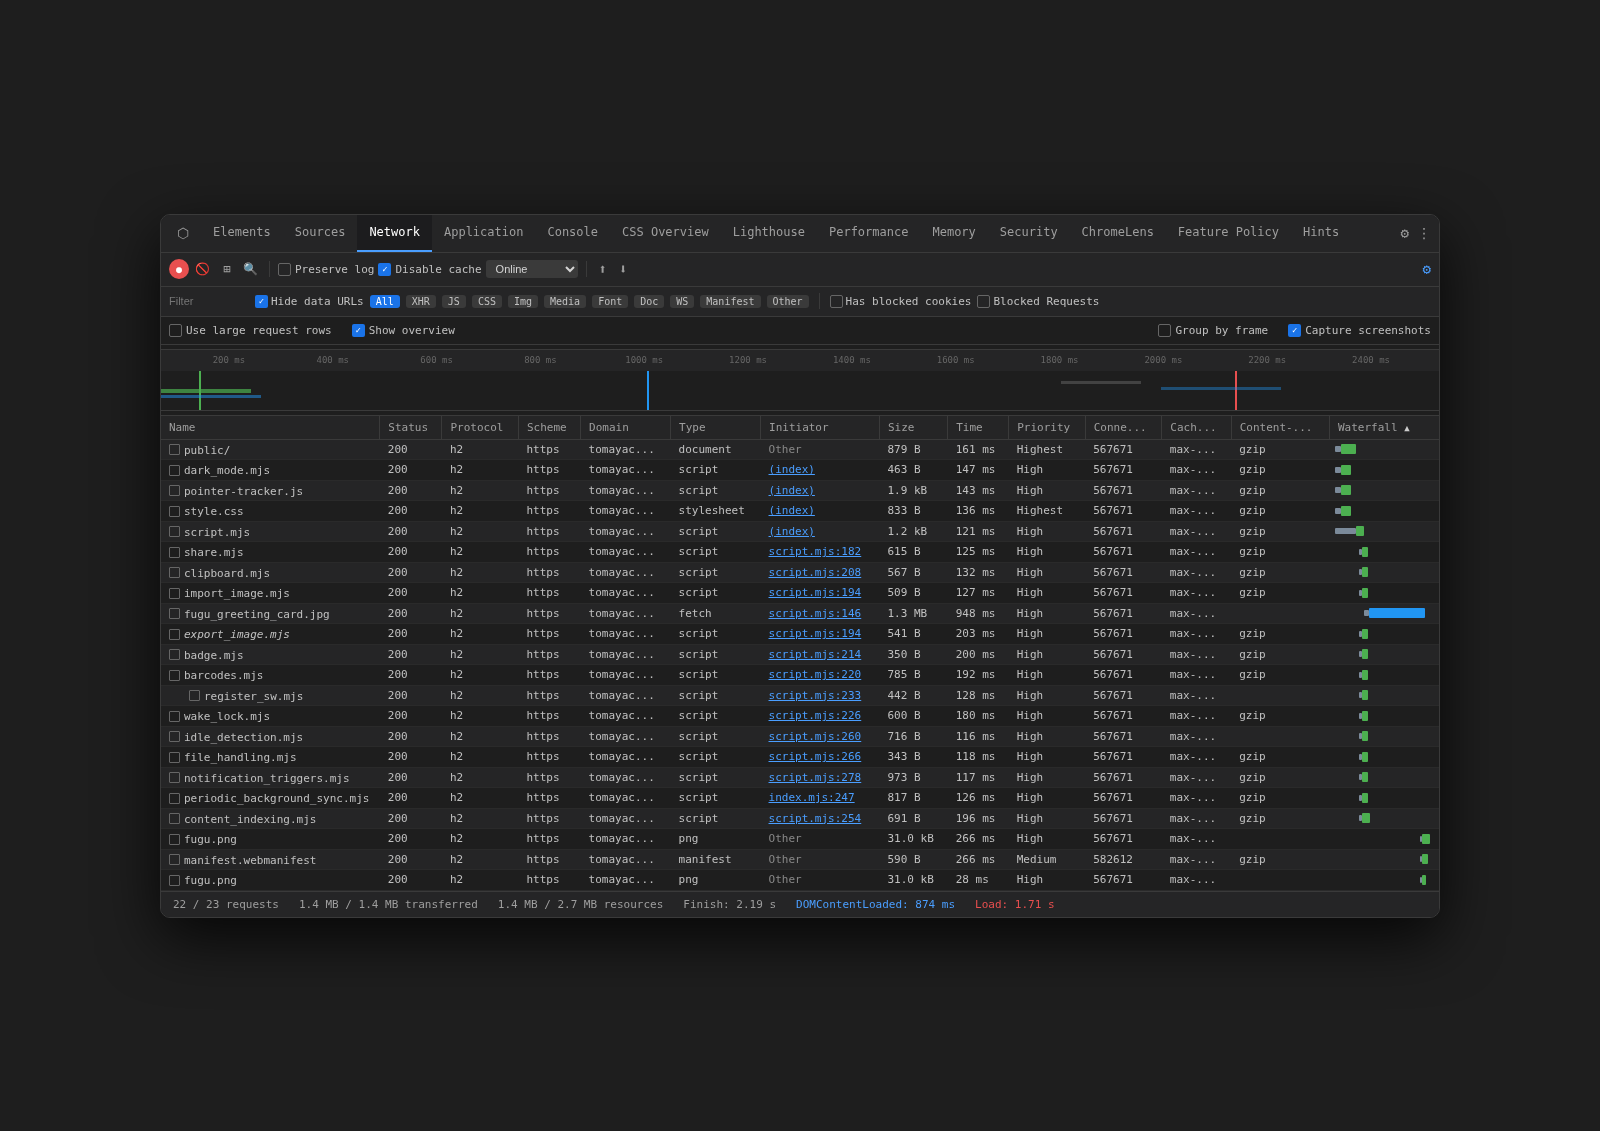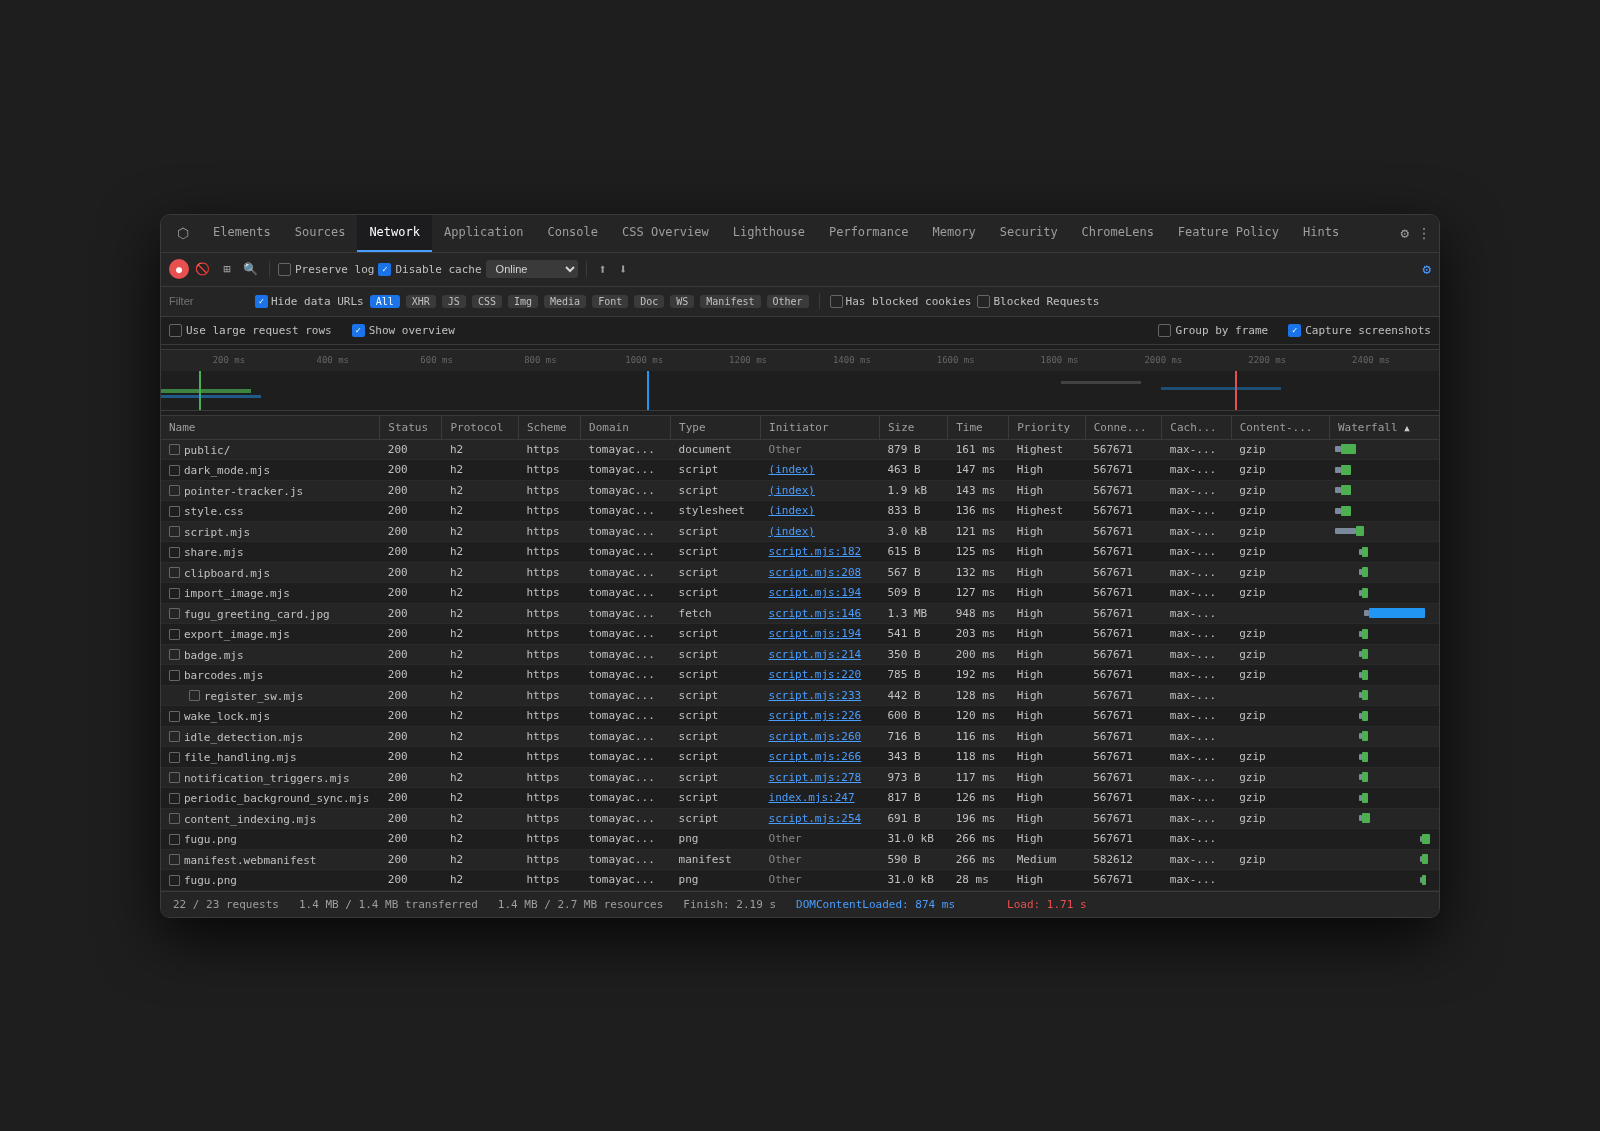--- a/index.html
+++ b/index.html
@@ -314,21 +314,21 @@
       align-items: center;
       padding: 4px 12px;
       gap: 20px;
       height: 26px;
     }
     .status-item {
       font-size: 11px;
       color: #9e9e9e;
     }
     .status-dom { color: #4a9eff; }
-    .status-load { color: #e84f4f; margin-left: 32px; }
+    .status-load { color: #e84f4f; }
     .checkbox-checked {
       display: inline-flex;
       align-items: center;
       justify-content: center;
       width: 13px;
       height: 13px;
       background: #1a73e8;
       border-radius: 2px;
       color: white;
       font-size: 9px;
@@ -639,21 +639,21 @@
             </td>
           </tr>
           <tr>
             <td style="min-width: 200px; max-width: 200px;"><span><span style="display:inline-block;width:11px;height:11px;border:1px solid #666;border-radius:1px;margin-right:4px;vertical-align:middle"></span></span><span style="vertical-align: middle;">script.mjs</span></td>
             <td>200</td>
             <td>h2</td>
             <td>https</td>
             <td>tomayac...</td>
             <td>script</td>
             <td><span class="initiator-link">(index)</span></td>
-            <td>3.0 kB</td>
+            <td>1.2 kB</td>
             <td>121 ms</td>
             <td>High</td>
             <td>567671</td>
             <td>max-...</td>
             <td>gzip</td>
             <td style="min-width: 100px; padding: 3px 4px;">
               <div style="position: relative; height: 12px; width: 100%;">
                 <div style="position: absolute; left: 2%; width: 20%; height: 6px; top: 3px; background: rgb(123, 138, 154); border-radius: 1px;"></div>
                 <div style="position: absolute; left: 22%; width: 8%; height: 10px; top: 1px; background: rgb(76, 175, 80); border-radius: 1px;"></div>
               </div>
@@ -737,21 +737,21 @@
             <td>max-...</td>
             <td></td>
             <td style="min-width: 100px; padding: 3px 4px;">
               <div style="position: relative; height: 12px; width: 100%;">
                 <div style="position: absolute; left: 30%; width: 5%; height: 6px; top: 3px; background: rgb(123, 138, 154); border-radius: 1px;"></div>
                 <div style="position: absolute; left: 35%; width: 55%; height: 10px; top: 1px; background: rgb(33, 150, 243); border-radius: 1px;"></div>
               </div>
             </td>
           </tr>
           <tr>
-            <td style="min-width: 200px; max-width: 200px;"><span><span style="display:inline-block;width:11px;height:11px;border:1px solid #666;border-radius:1px;margin-right:4px;vertical-align:middle"></span></span><span style="vertical-align: middle;">export_image.mjs</span></td>
+            <td style="min-width: 200px; max-width: 200px;"><span><span style="display:inline-block;width:11px;height:11px;border:1px solid #666;border-radius:1px;margin-right:4px;vertical-align:middle"></span></span><span style="vertical-align: middle; font-style: italic;">export_image.mjs</span></td>
             <td>200</td>
             <td>h2</td>
             <td>https</td>
             <td>tomayac...</td>
             <td>script</td>
             <td><span class="initiator-link">script.mjs:194</span></td>
             <td>541 B</td>
             <td>203 ms</td>
             <td>High</td>
             <td>567671</td>
@@ -829,21 +829,21 @@
           </tr>
           <tr>
             <td style="min-width: 200px; max-width: 200px;"><span><span style="display:inline-block;width:11px;height:11px;border:1px solid #666;border-radius:1px;margin-right:4px;vertical-align:middle"></span></span><span style="vertical-align: middle;">wake_lock.mjs</span></td>
             <td>200</td>
             <td>h2</td>
             <td>https</td>
             <td>tomayac...</td>
             <td>script</td>
             <td><span class="initiator-link">script.mjs:226</span></td>
             <td>600 B</td>
-            <td>120 ms</td>
+            <td>180 ms</td>
             <td>High</td>
             <td>567671</td>
             <td>max-...</td>
             <td>gzip</td>
             <td style="min-width: 100px; padding: 3px 4px;">
               <div style="position: relative; height: 12px; width: 100%;">
                 <div style="position: absolute; left: 25%; width: 3%; height: 6px; top: 3px; background: rgb(123, 138, 154); border-radius: 1px;"></div>
                 <div style="position: absolute; left: 28%; width: 6%; height: 10px; top: 1px; background: rgb(76, 175, 80); border-radius: 1px;"></div>
               </div>
             </td>

